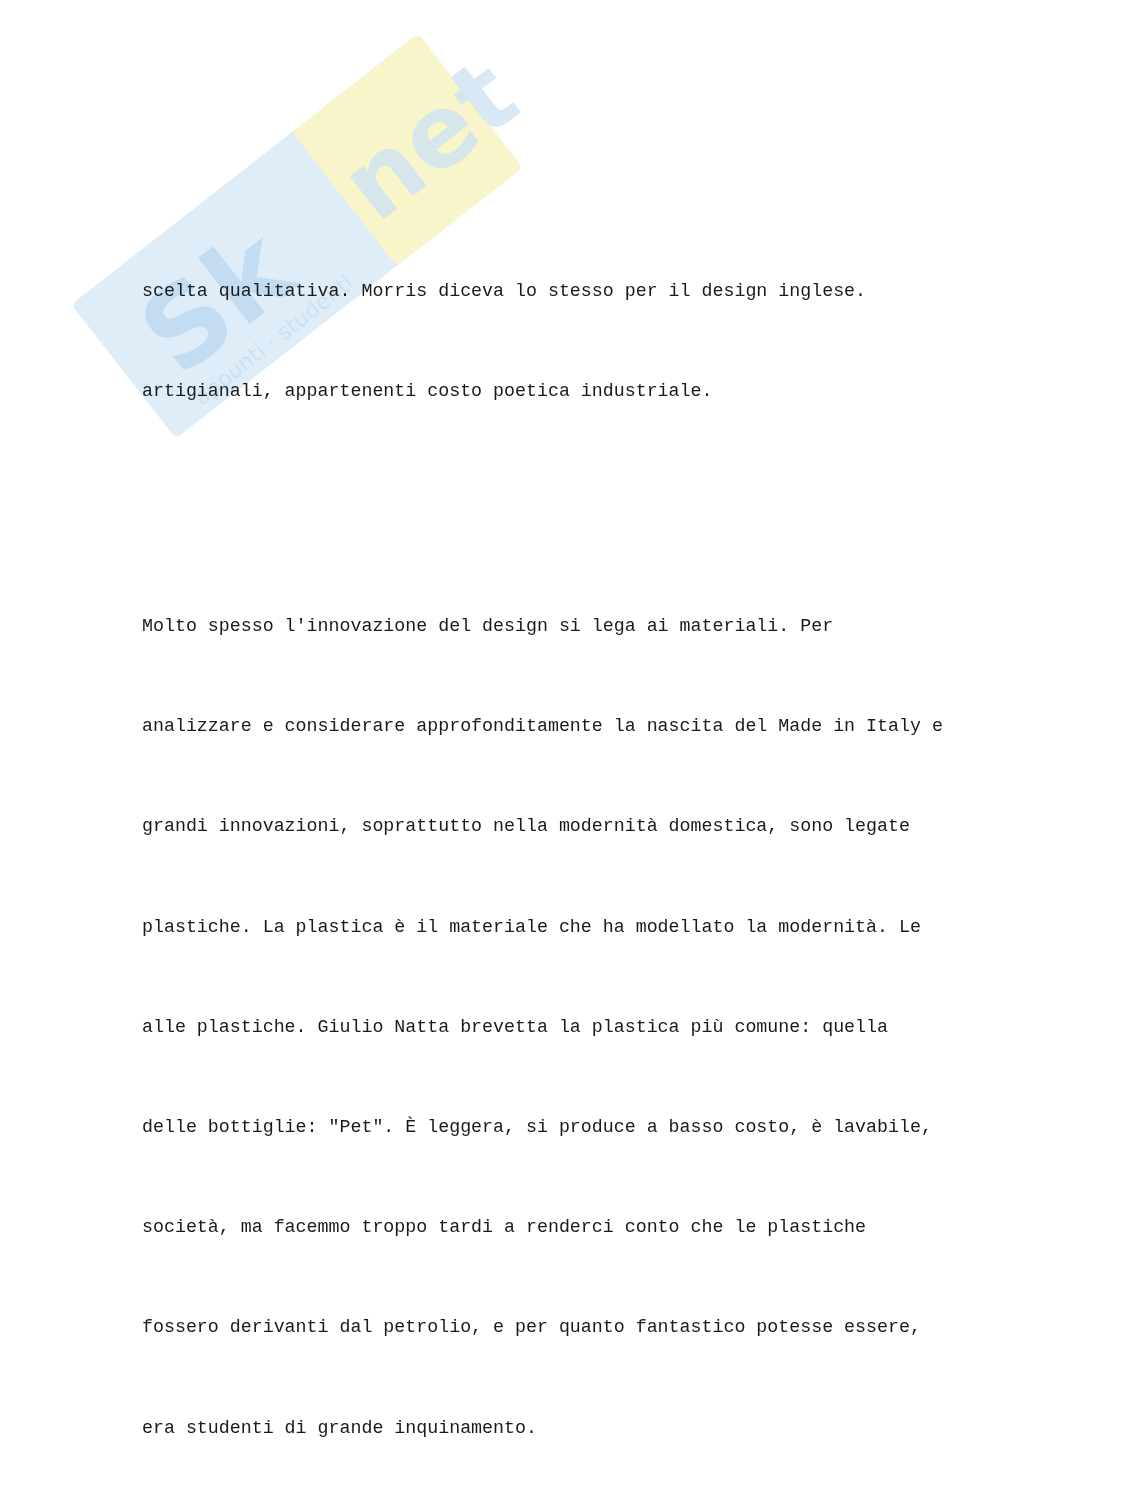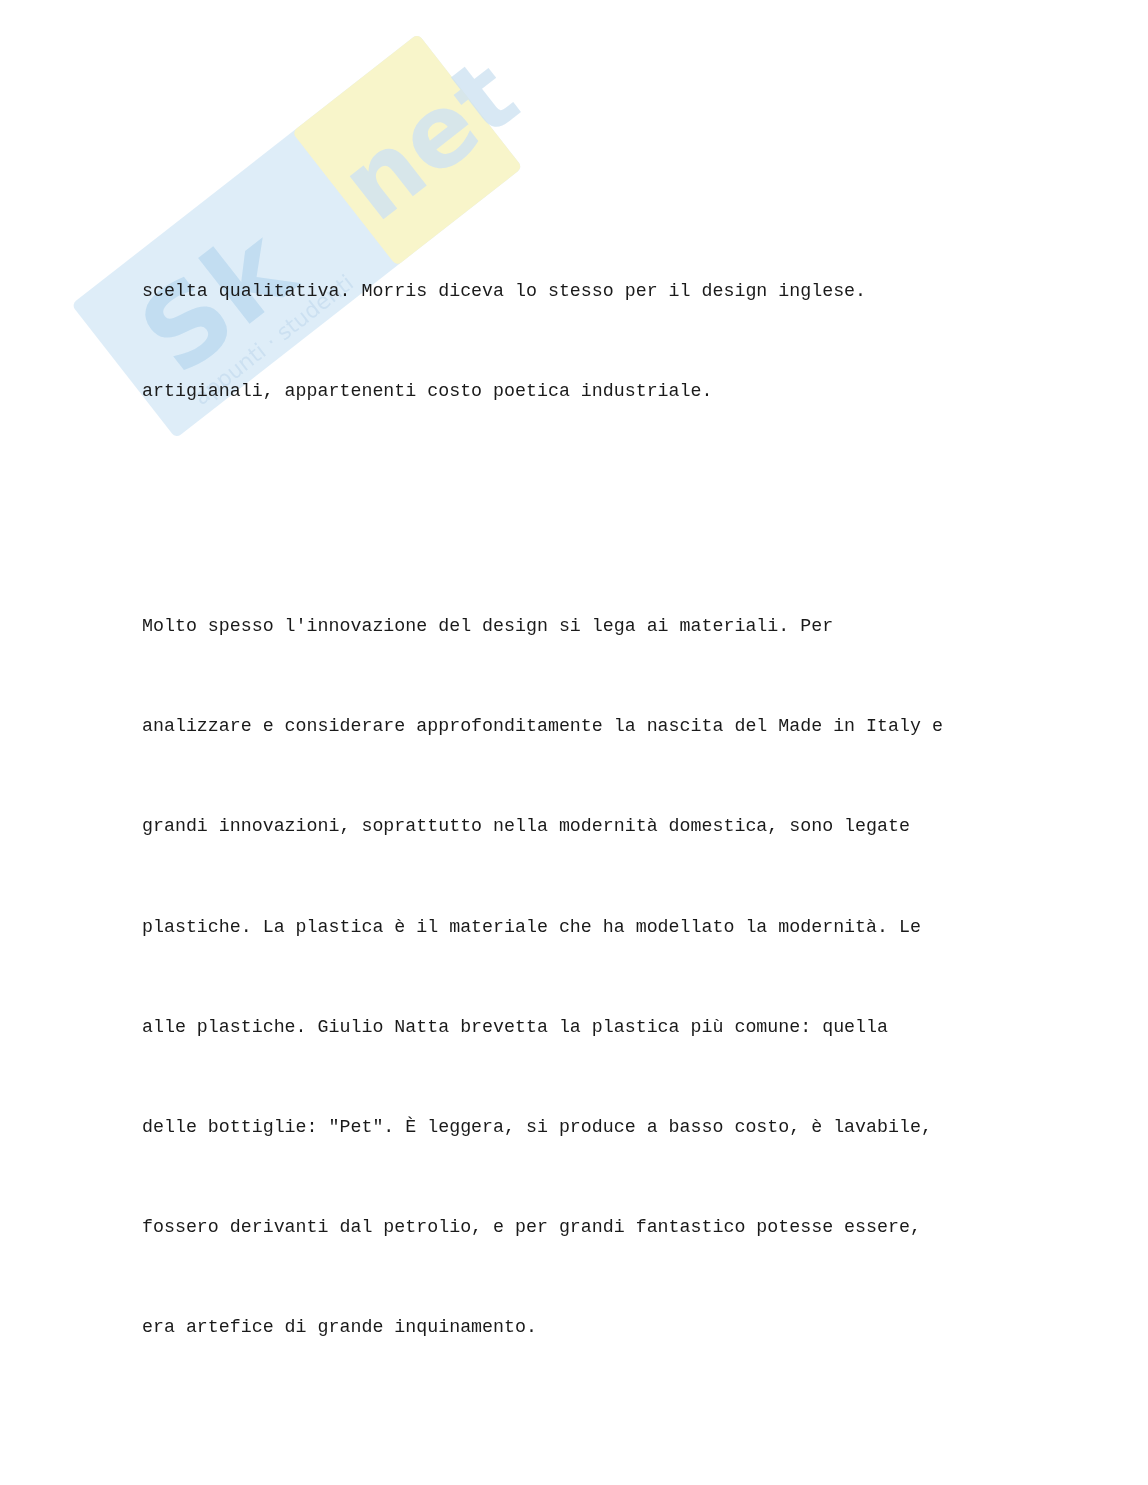--- a/index.html
+++ b/index.html
@@ -37,22 +37,23 @@
       <span class="line">artigianali, appartenenti costo poetica industriale.</span>
     </div>
 
     <div class="para">
       <span class="line">Molto spesso l'innovazione del design si lega ai materiali. Per</span>
       <span class="line">analizzare e considerare approfonditamente la nascita del Made in Italy e</span>
       <span class="line">grandi innovazioni, soprattutto nella modernità domestica, sono legate</span>
       <span class="line">plastiche. La plastica è il materiale che ha modellato la modernità. Le</span>
       <span class="line">alle plastiche. Giulio Natta brevetta la plastica più comune: quella</span>
       <span class="line">delle bottiglie: "Pet". È leggera, si produce a basso costo, è lavabile,</span>
-      <span class="line">fossero derivanti dal petrolio, e per grandi fantastico potesse essere,</span>
-      <span class="line">era artefice di grande inquinamento.</span>
+      <span class="line">società, ma facemmo troppo tardi a renderci conto che le plastiche</span>
+      <span class="line">fossero derivanti dal petrolio, e per quanto fantastico potesse essere,</span>
+      <span class="line">era studenti di grande inquinamento.</span>
     </div>
 
     <div class="para">
       
       
       
       
       
       
       

